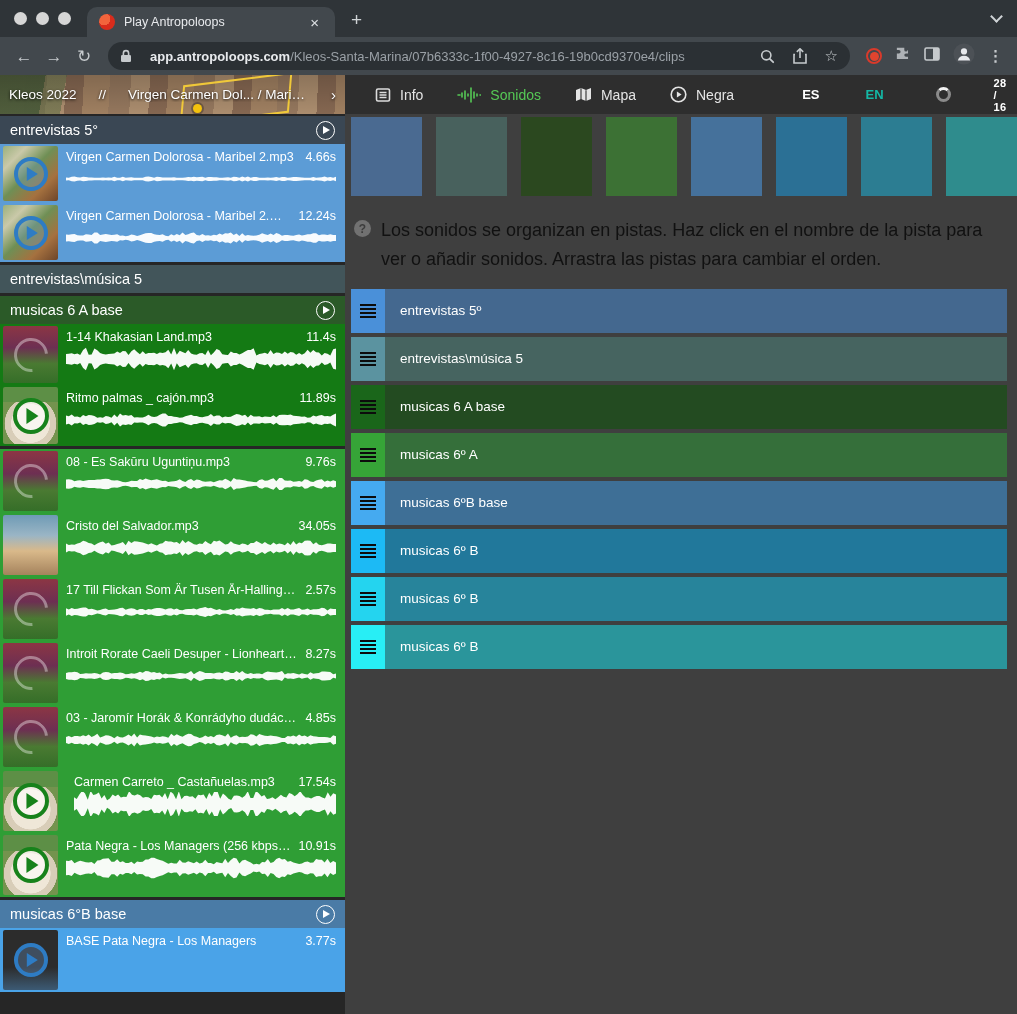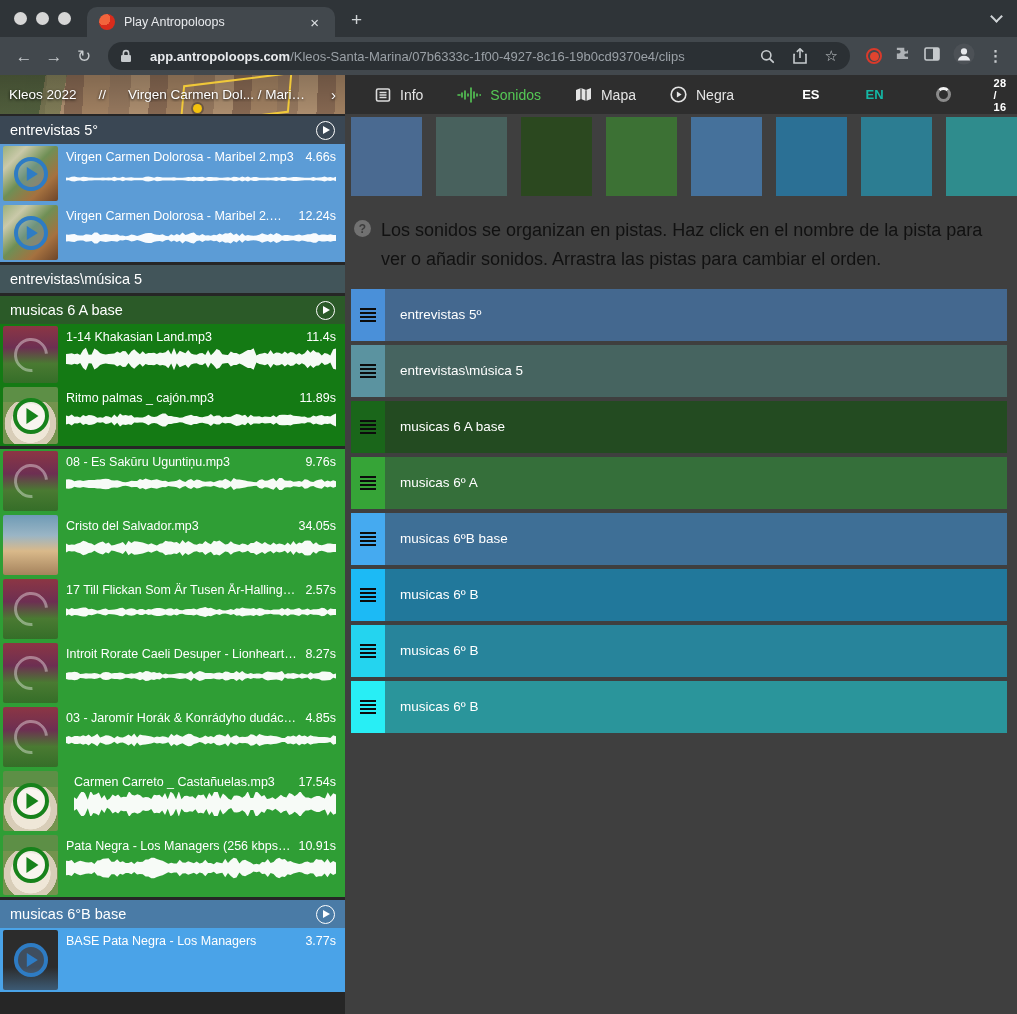--- a/index.html
+++ b/index.html
@@ -84,21 +84,21 @@
   .play-ring { width:34px; height:34px; border:3.5px solid rgba(255,255,255,.38); border-right-color:transparent; transform:translate(-50%,-50%) rotate(40deg); }
 
   
   .main { flex:1; min-width:0; padding:3px 0 0 6px; display:flex; flex-direction:column; }
   .swatches { display:flex; gap:14px; height:79px; }
   .swatch { flex:1; }
   .info { display:flex; gap:10px; align-items:flex-start; margin:20px 14px 0 3px; }
   .info-icon { width:17px; height:17px; border-radius:50%; background:#717171; color:#3c3c3c; font-size:12px; font-weight:700; display:flex; align-items:center; justify-content:center; flex:none; margin-top:4px; }
   .info-text { color:#111; font-size:18px; line-height:1.6; max-width:648px; }
   .rows { margin:15px 10px 0 0; display:flex; flex-direction:column; gap:4px; }
-  .track-row { height:52px; display:flex; }
+  .track-row { height:44px; display:flex; }
   .track-handle { width:34px; flex:none; display:flex; align-items:center; justify-content:center; }
   .hbars { width:16px; height:14px; background:repeating-linear-gradient(180deg,#0c0c0c 0 2.2px,transparent 2.2px 3.9px); }
   .track-body { flex:1; display:flex; align-items:center; padding-left:15px; color:#fff; font-size:13.5px; }
 </style>
 </head>
 <body>
 
 <div class="tab-strip">
   <div class="traffic">
     <span></span>

